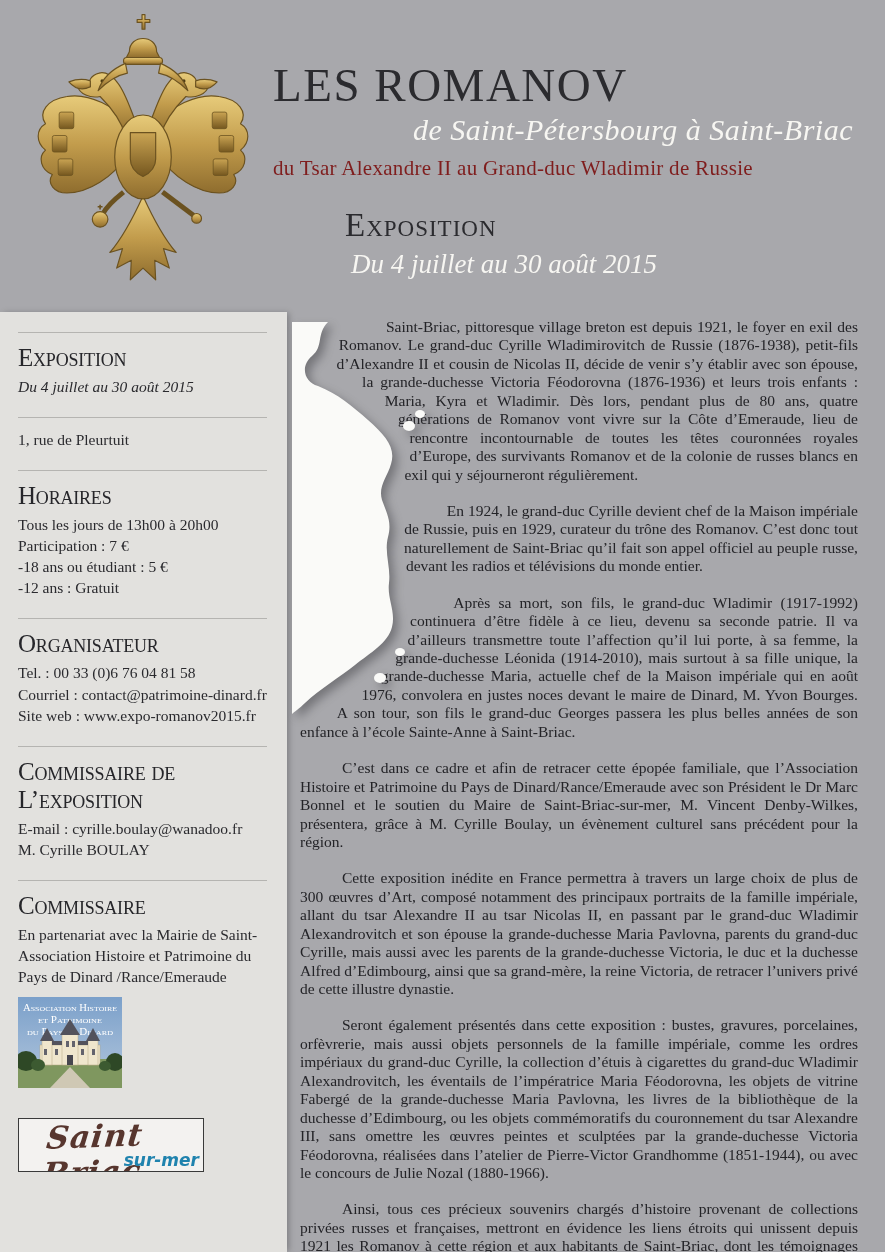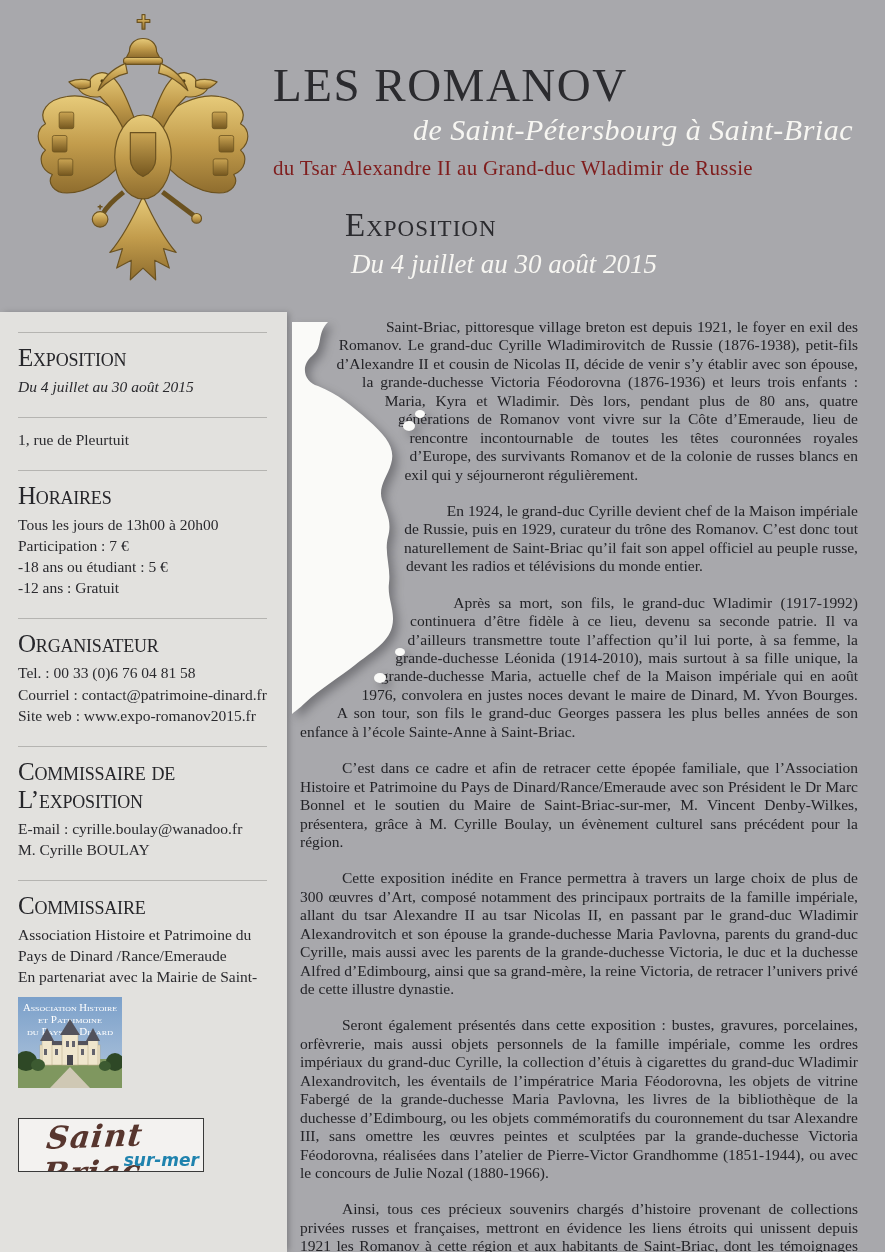--- a/index.html
+++ b/index.html
@@ -147,22 +147,22 @@
     <section class="sb-section">
       <hr class="sb-rule">
       <h2 class="sb-heading">Commissaire de L’exposition</h2>
       <div class="sb-line">E-mail : cyrille.boulay@wanadoo.fr</div>
       <div class="sb-line">M. Cyrille BOULAY</div>
     </section>
 
     <section class="sb-section">
       <hr class="sb-rule">
       <h2 class="sb-heading">Commissaire</h2>
+      <div class="sb-line">En partenariat avec la Mairie de Saint-</div>
       <div class="sb-line">Association Histoire et Patrimoine du Pays de Dinard /Rance/Emeraude</div>
-      <div class="sb-line">En partenariat avec la Mairie de Saint-</div>
 
       <svg class="assoc-logo" viewBox="0 0 104 91" aria-hidden="true">
         <defs>
           <linearGradient id="sky" x1="0" y1="0" x2="0" y2="1">
             <stop offset="0" stop-color="#7ba0ca"></stop>
             <stop offset="1" stop-color="#b3c7dd"></stop>
           </linearGradient>
         </defs>
         <rect x="0" y="0" width="104" height="91" fill="url(#sky)"></rect>
         <g font-family="Liberation Serif, DejaVu Serif, serif" font-size="9.5" fill="#ffffff" text-anchor="middle" style="font-variant:small-caps">

